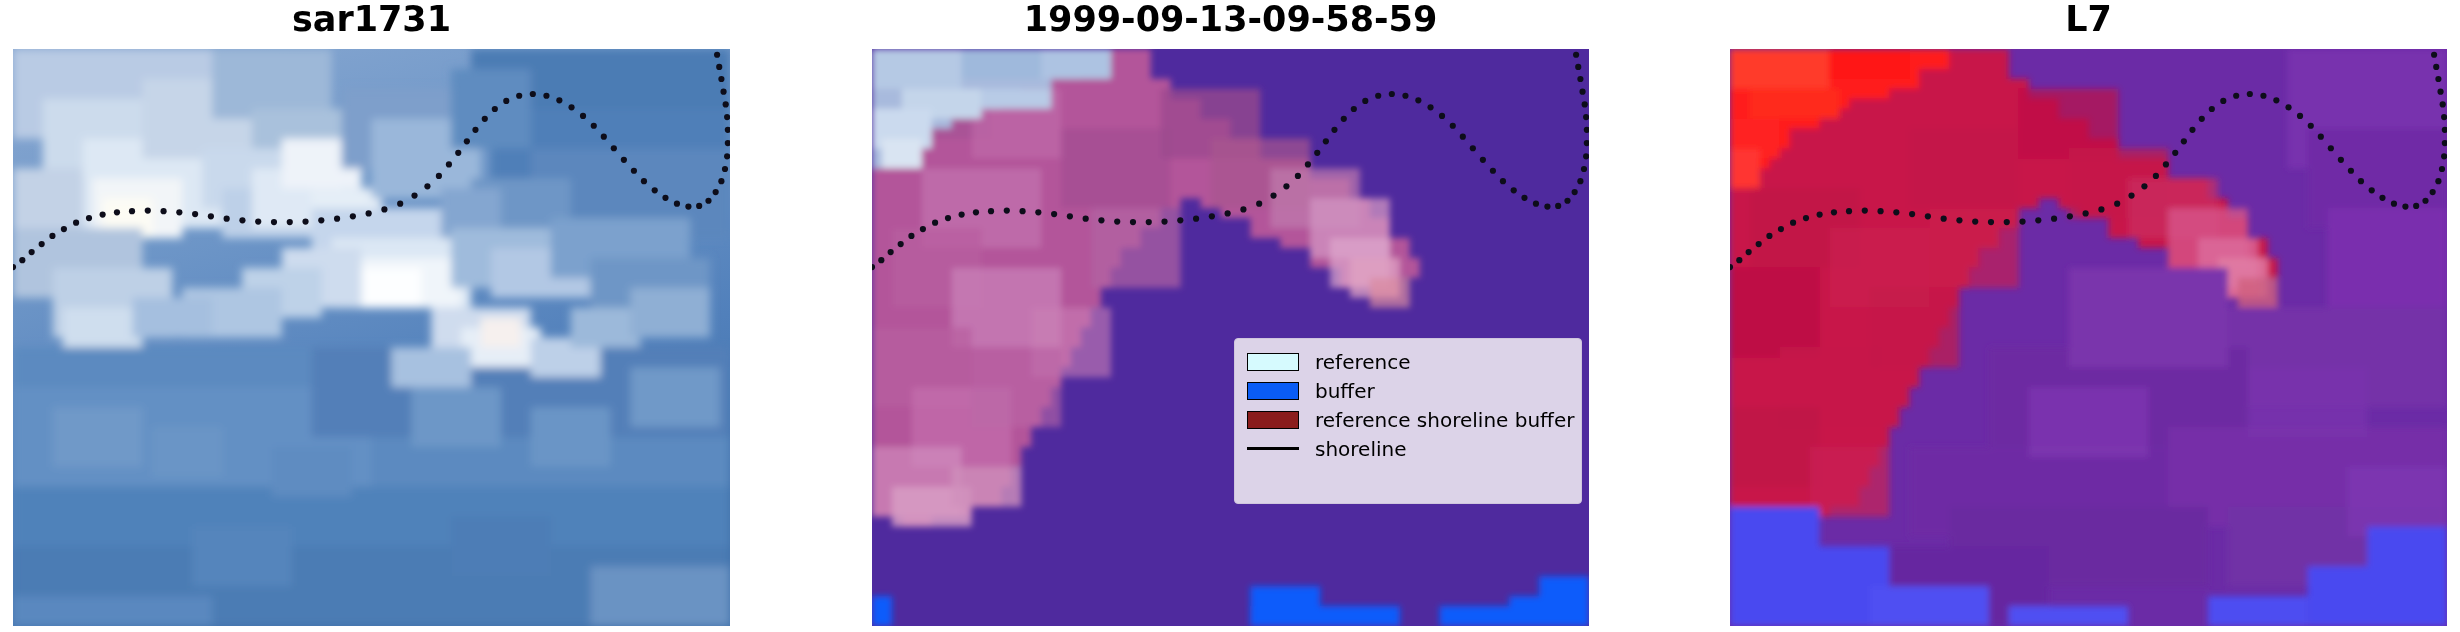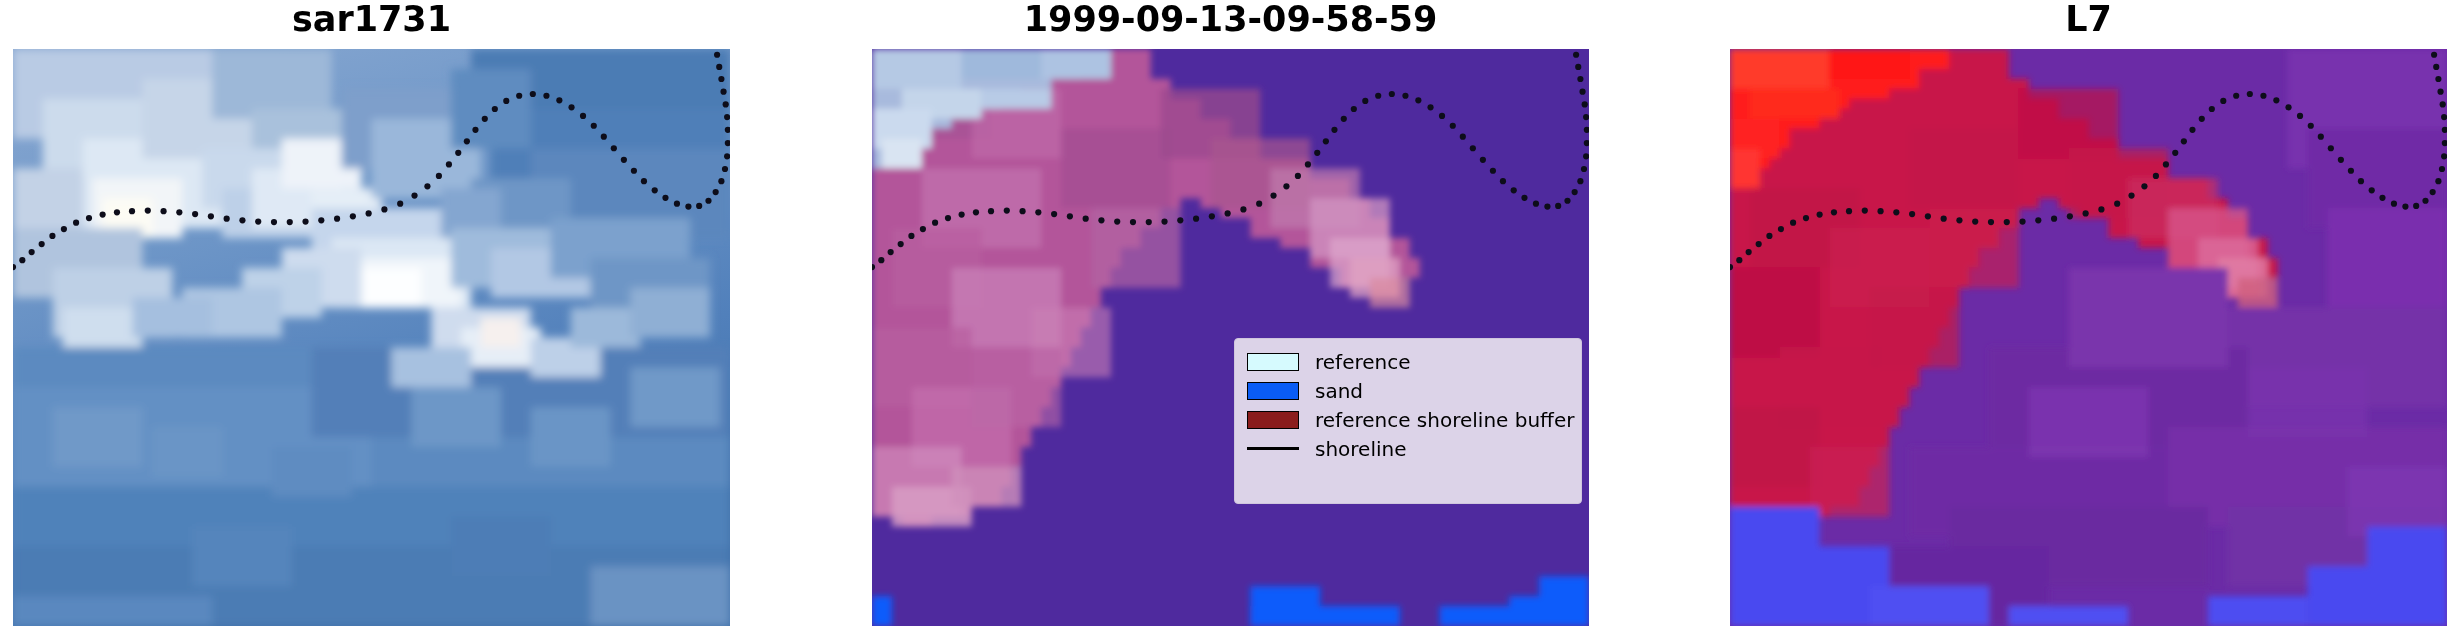--- a/index.html
+++ b/index.html
@@ -535,21 +535,21 @@
     </div>
   </div>
 
   <div id="legend" style="background: rgb(220, 211, 232); border-color: rgb(207, 197, 221);">
     <div class="legend-row">
       <span class="swatch-box" id="sw-1" style="background: rgb(214, 250, 254); border-color: rgb(0, 0, 0);"></span>
       <span class="legend-label">reference</span>
     </div>
     <div class="legend-row">
       <span class="swatch-box" id="sw-2" style="background: rgb(10, 92, 245); border-color: rgb(0, 0, 0);"></span>
-      <span class="legend-label">sand</span>
+      <span class="legend-label">buffer</span>
     </div>
     <div class="legend-row">
       <span class="swatch-box" id="sw-4" style="background: rgb(138, 28, 28); border-color: rgb(0, 0, 0);"></span>
       <span class="legend-label">reference shoreline buffer</span>
     </div>
     <div class="legend-row">
       <span class="swatch-line-wrap">
           <span class="swatch-line" id="sw-3" style="background: rgb(0, 0, 0);"></span>
         </span>
       <span class="legend-label">shoreline</span>

